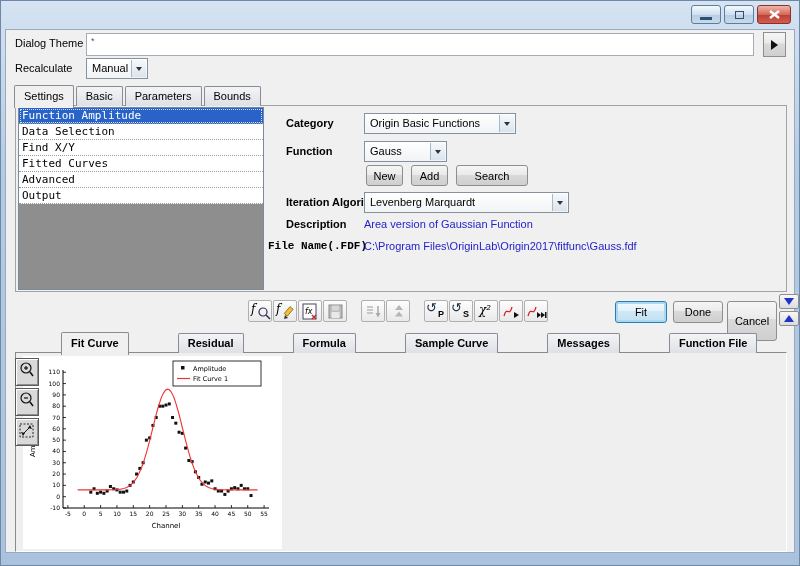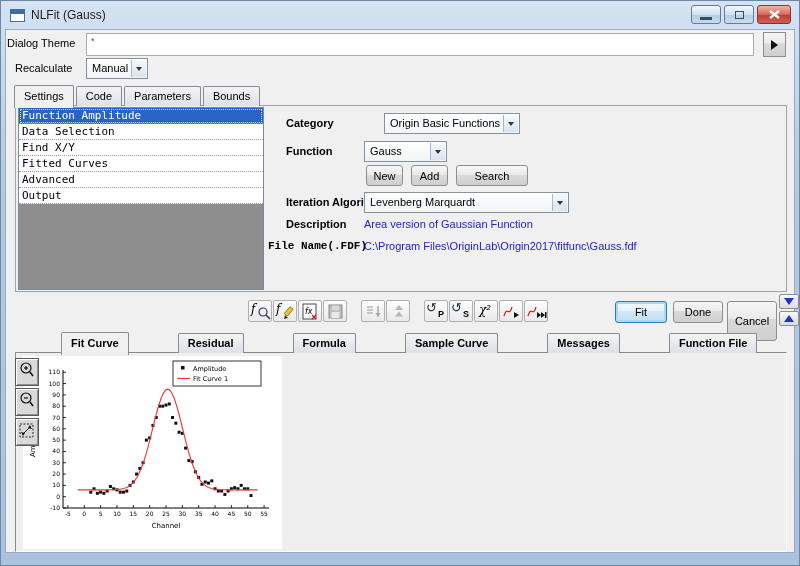--- a/index.html
+++ b/index.html
@@ -61,75 +61,71 @@
   .tri-dn-b{width:0;height:0;border-left:5px solid transparent;border-right:5px solid transparent;border-top:7px solid #2233cc;}
   .bpanel{position:absolute;background:#efefef;border:1px solid;border-color:#8a8a8a #ffffff #ffffff #8a8a8a;z-index:2;}
   .chartbg{position:absolute;background:#fff;z-index:3;}
   svg text{font-family:"DejaVu Sans","Liberation Sans",sans-serif;}
 </style>
 </head>
 <body>
 
 <div class="window">
 
-  <div class="titlebar">
-    <span class="app-icon"></span>
-    <span class="title-text">NLFit (Gauss)</span>
-  </div>
   <div class="win-controls">
     <button class="wbtn">
         <span class="glyph-min"></span>
       </button>
     <button class="wbtn">
         <span class="glyph-res"></span>
       </button>
     <button class="wbtn close">
       <svg width="11" height="9">
           <line x1="1" y1="1" x2="10" y2="8" stroke="#fff" stroke-width="2.4"></line>
           <line x1="10" y1="1" x2="1" y2="8" stroke="#fff" stroke-width="2.4"></line>
         </svg>
     </button>
   </div>
 
   <div class="client"></div>
 
-  <div class="lbl" style="left:6px;top:36px;">Dialog Theme</div>
+  <div class="lbl" style="left:14px;top:36px;">Dialog Theme</div>
   <div class="field" style="left:85px;top:32px;width:668px;height:23px;padding:2px 4px;font-size:9px;color:#555;">*</div>
   <button class="btn" style="left:762px;top:31px;width:23px;height:25px;border-radius:0;display:flex;align-items:center;justify-content:center;">
     <span class="tri-right"></span>
   </button>
 
   <div class="lbl" style="left:14px;top:61px;">Recalculate</div>
   <div class="combo" style="left:85px;top:57px;width:62px;">
     <span>Manual</span>
     <span class="cbarrow">
         <span class="tri-down"></span>
       </span>
   </div>
 
   <div class="tabstrip" style="left:13px;top:84px;">
     <div class="tab active">Settings</div>
-    <div class="tab">Code</div>
+    <div class="tab">Basic</div>
     <div class="tab">Parameters</div>
     <div class="tab">Bounds</div>
   </div>
 
   <div class="panel" style="left:14px;top:104px;width:772px;height:187px;"></div>
 
   <div class="listbox" style="left:17px;top:106px;width:246px;height:183px;z-index:3;">
     <div class="listrow selected">Function Amplitude</div>
     <div class="listrow">Data Selection</div>
     <div class="listrow">Find X/Y</div>
     <div class="listrow">Fitted Curves</div>
     <div class="listrow">Advanced</div>
     <div class="listrow">Output</div>
   </div>
 
   <div class="lbl boldlbl" style="left:285px;top:116px;z-index:3;">Category</div>
-  <div class="combo" style="left:363px;top:112px;width:136px;z-index:3;margin-left:20px;">
+  <div class="combo" style="left:363px;top:112px;width:152px;z-index:3;">
     <span>Origin Basic Functions</span>
     <span class="cbarrow">
         <span class="tri-down"></span>
       </span>
   </div>
 
   <div class="lbl boldlbl" style="left:285px;top:144px;z-index:3;">Function</div>
   <div class="combo" style="left:363px;top:140px;width:83px;z-index:3;">
     <span>Gauss</span>
     <span class="cbarrow">

